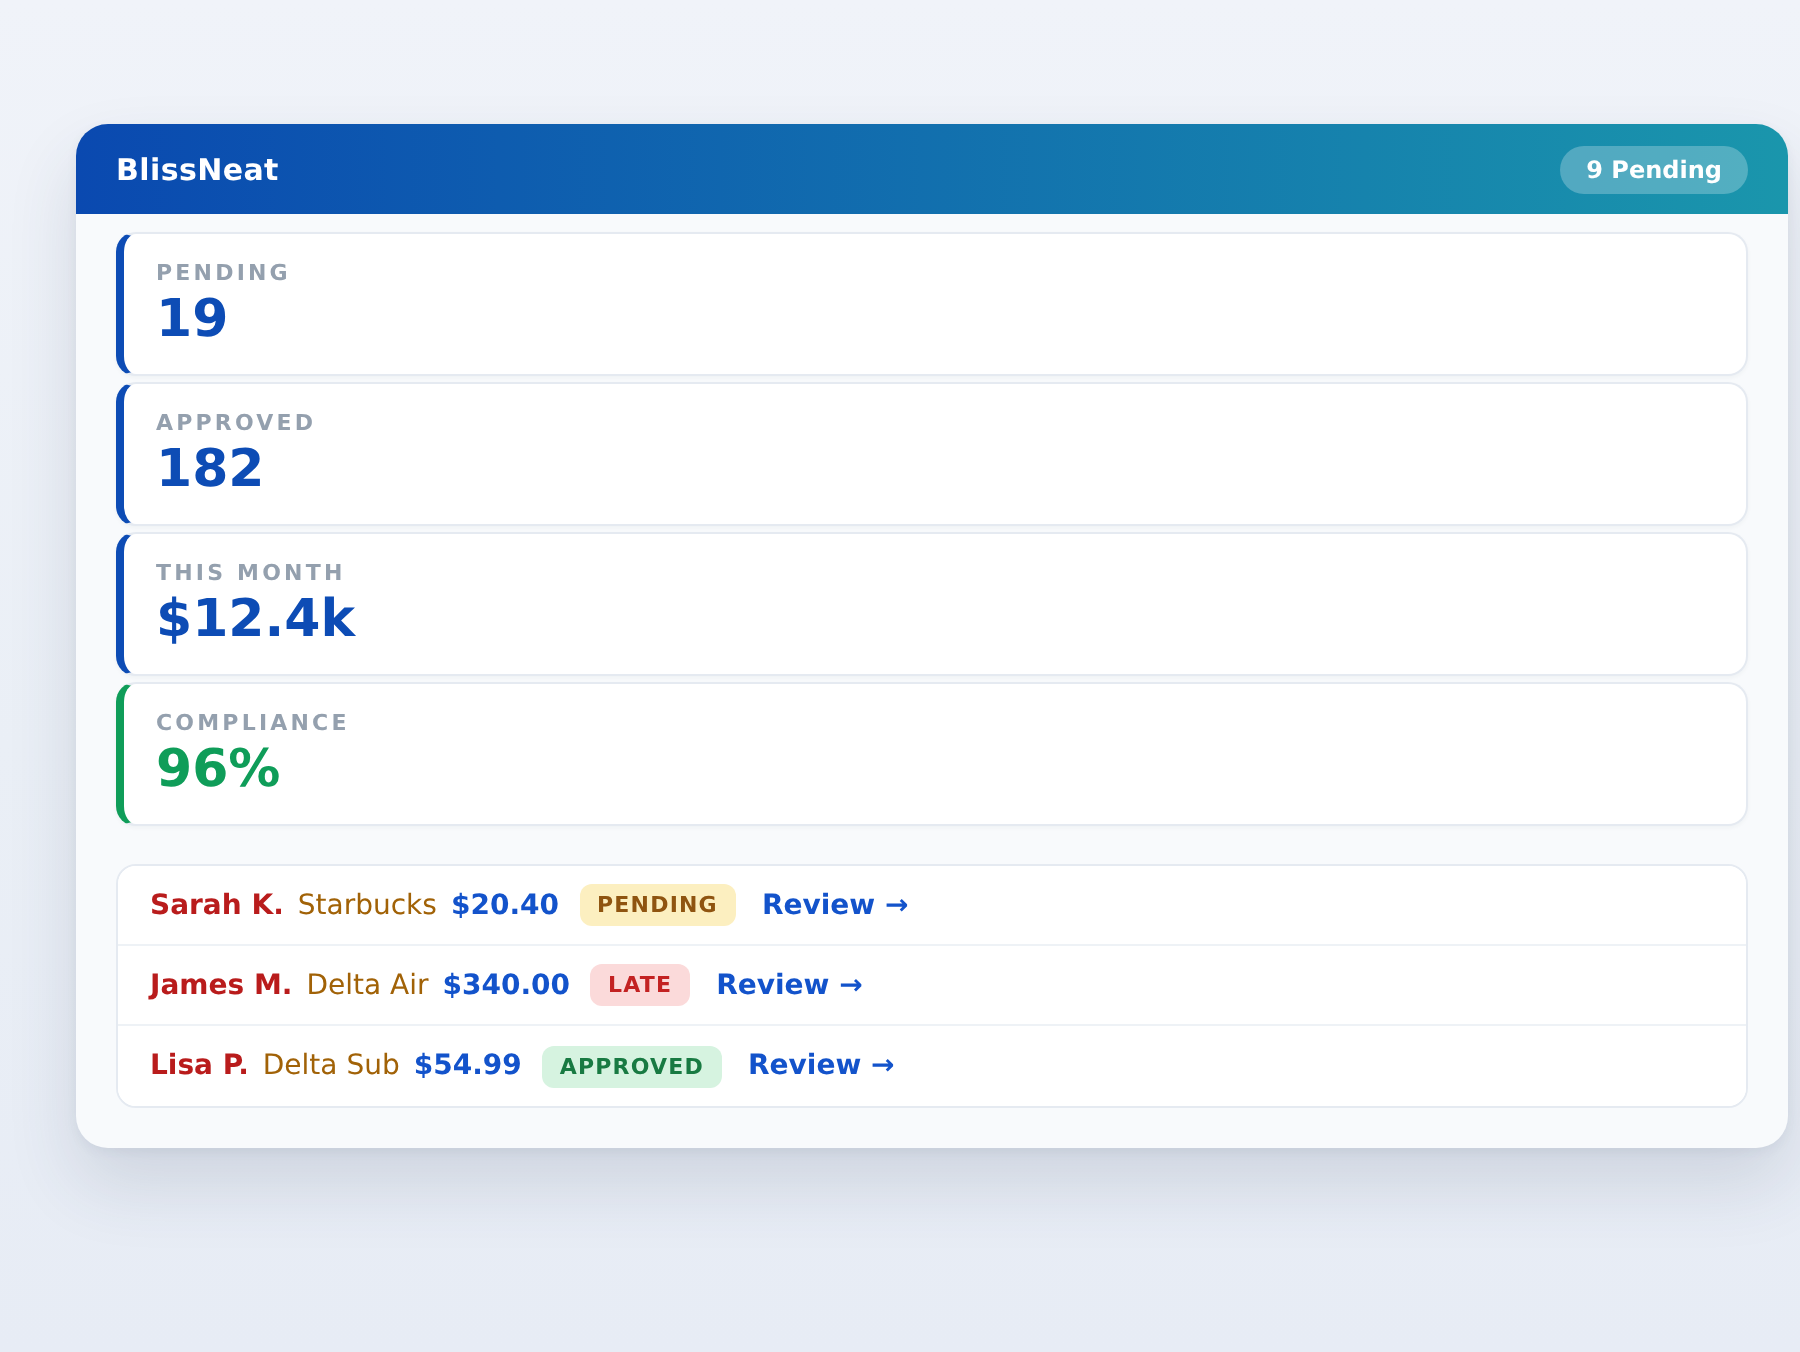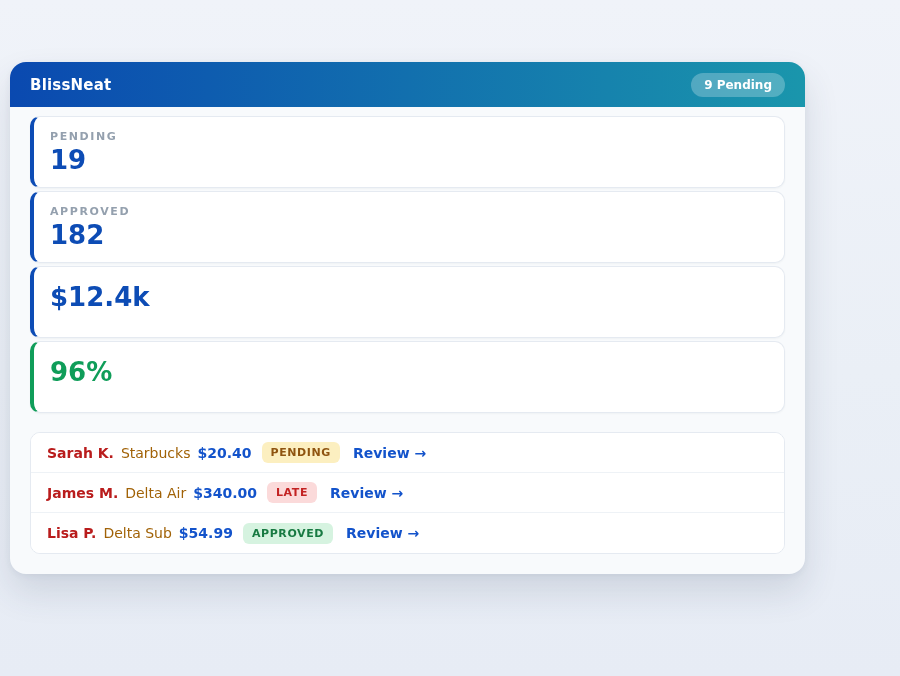--- a/index.html
+++ b/index.html
@@ -6,23 +6,23 @@
   html, body { width: 900px; height: 676px; }
   body {
     font-family: "DejaVu Sans", "Liberation Sans", sans-serif;
     background: linear-gradient(180deg, #f0f3f9 0%, #eaeff6 55%, #e7ecf5 100%);
     position: relative;
     overflow: hidden;
   }
 
   .app-card {
     position: absolute;
-    left: 10px;
+    left: 38px;
     top: 62px;
-    width: 795px;
+    width: 856px;
     background: #f8fafc;
     border-radius: 16px;
     box-shadow: 0 18px 35px rgba(51,65,90,0.14), 0 2px 6px rgba(51,65,90,0.06);
   }
 
   .app-header {
     height: 45px;
     border-radius: 16px 16px 0 0;
     background: linear-gradient(90deg, #0a49b0 0%, #1a96ac 100%);
     display: flex;
@@ -144,24 +144,26 @@
       <span class="stat-label">PENDING</span>
       <span class="stat-value">19</span>
     </div>
 
     <div class="stat-card">
       <span class="stat-label">APPROVED</span>
       <span class="stat-value">182</span>
     </div>
 
     <div class="stat-card">
+      <span class="stat-label">THIS MONTH</span>
       <span class="stat-value">$12.4k</span>
     </div>
 
     <div class="stat-card accent-green">
+      <span class="stat-label">COMPLIANCE</span>
       <span class="stat-value">96%</span>
     </div>
 
     <div class="table-card">
 
 
       <div class="table-row">
         <span class="cell-name">Sarah K.</span>
         <span class="cell-merchant">Starbucks</span>
         <span class="cell-amount">$20.40</span>

